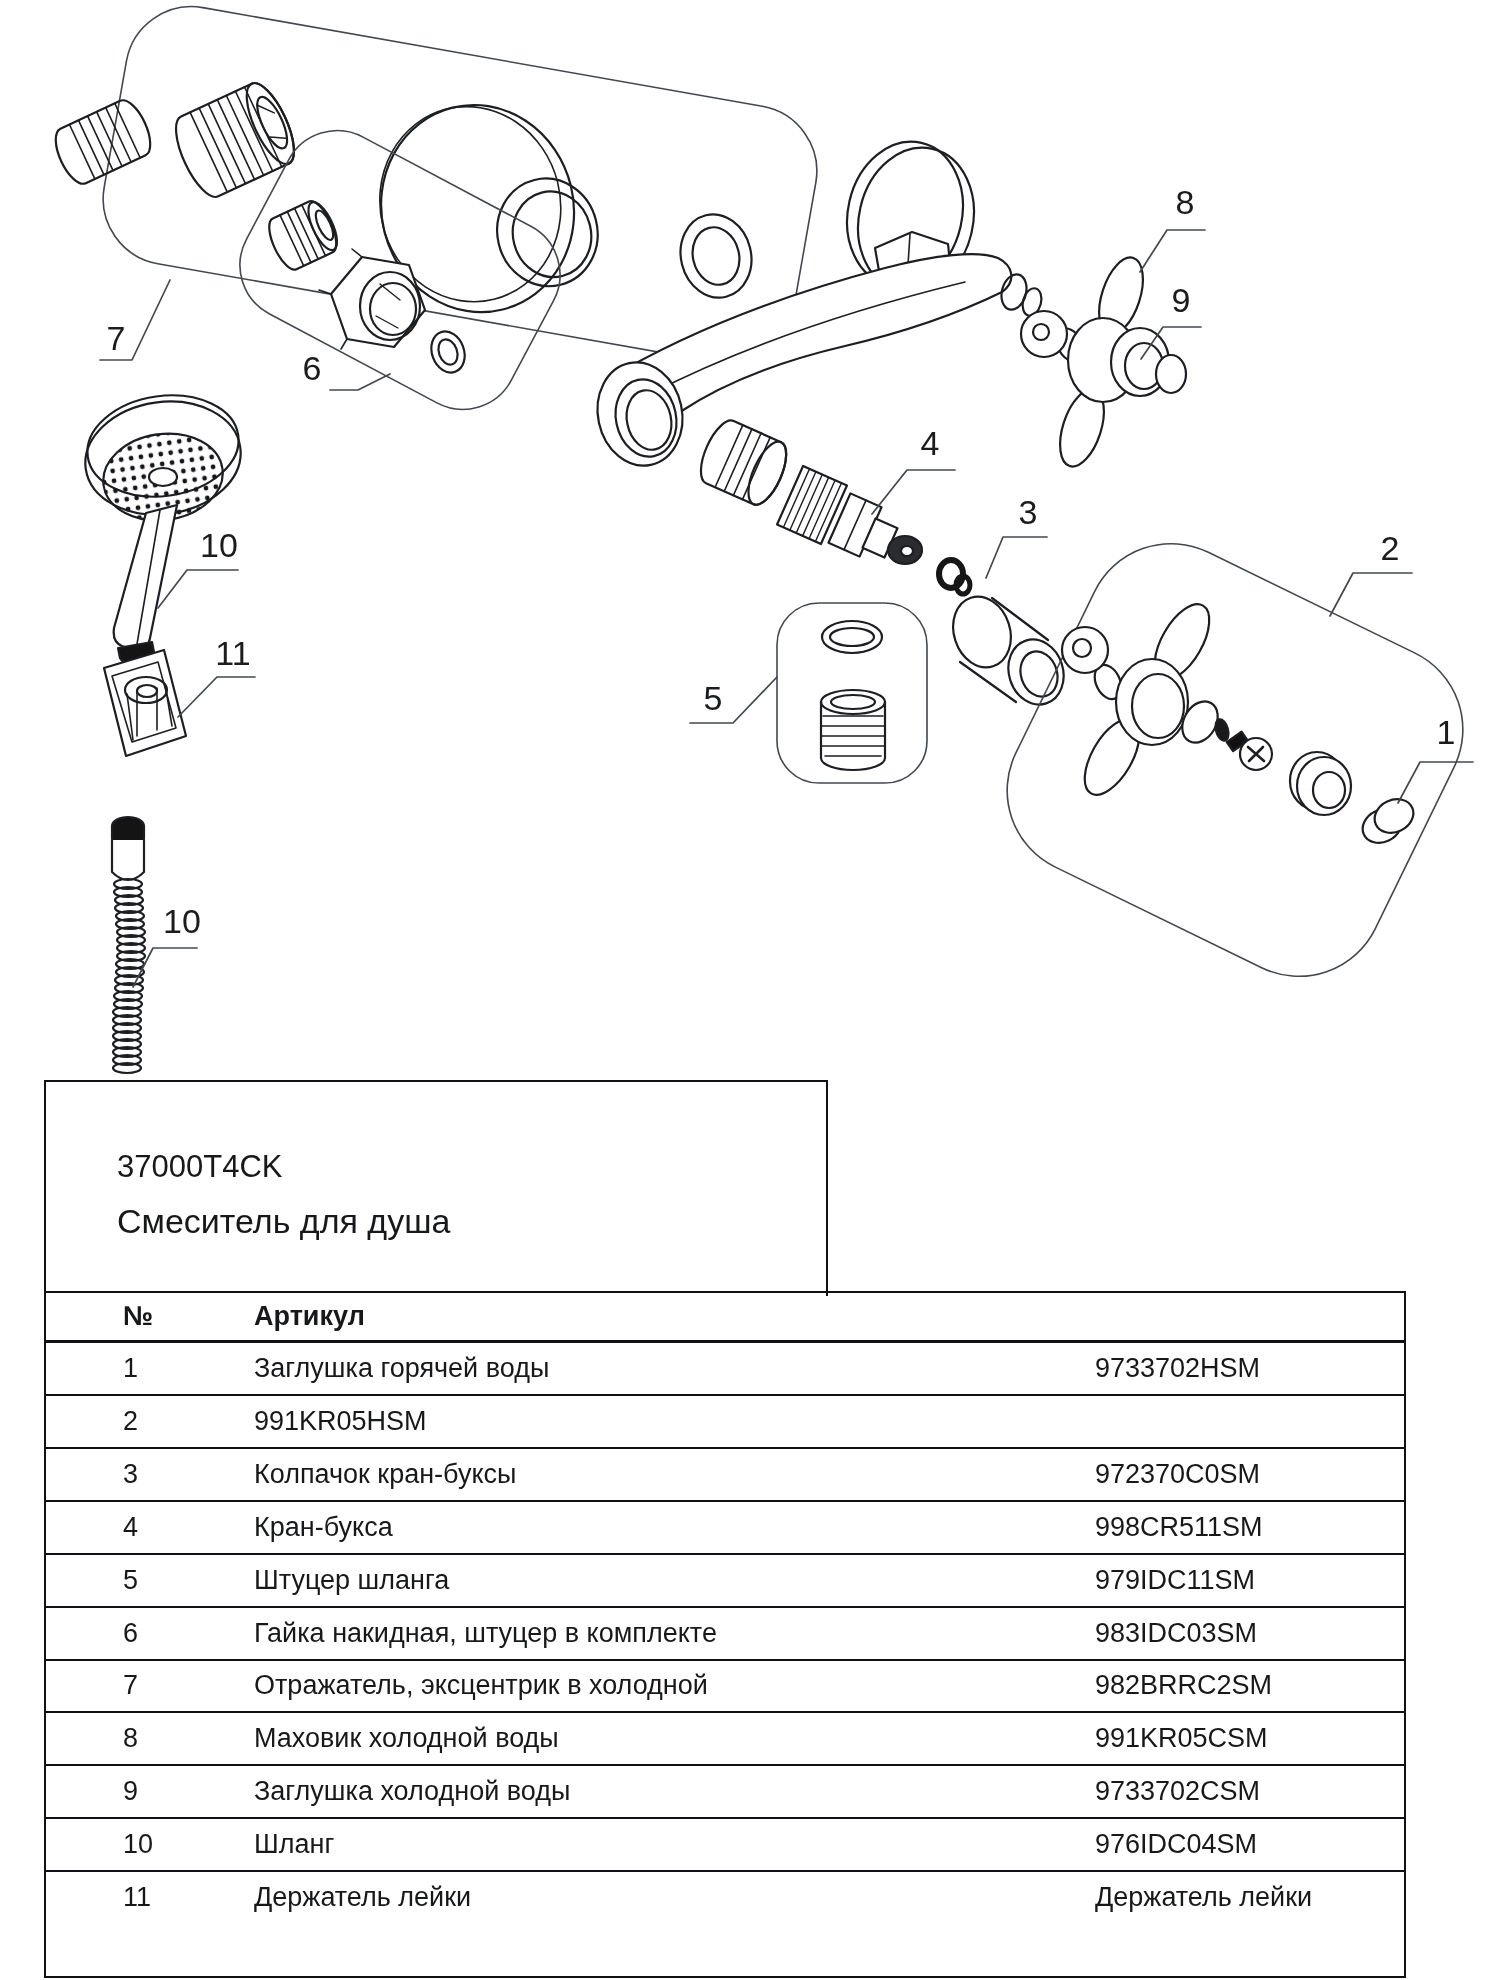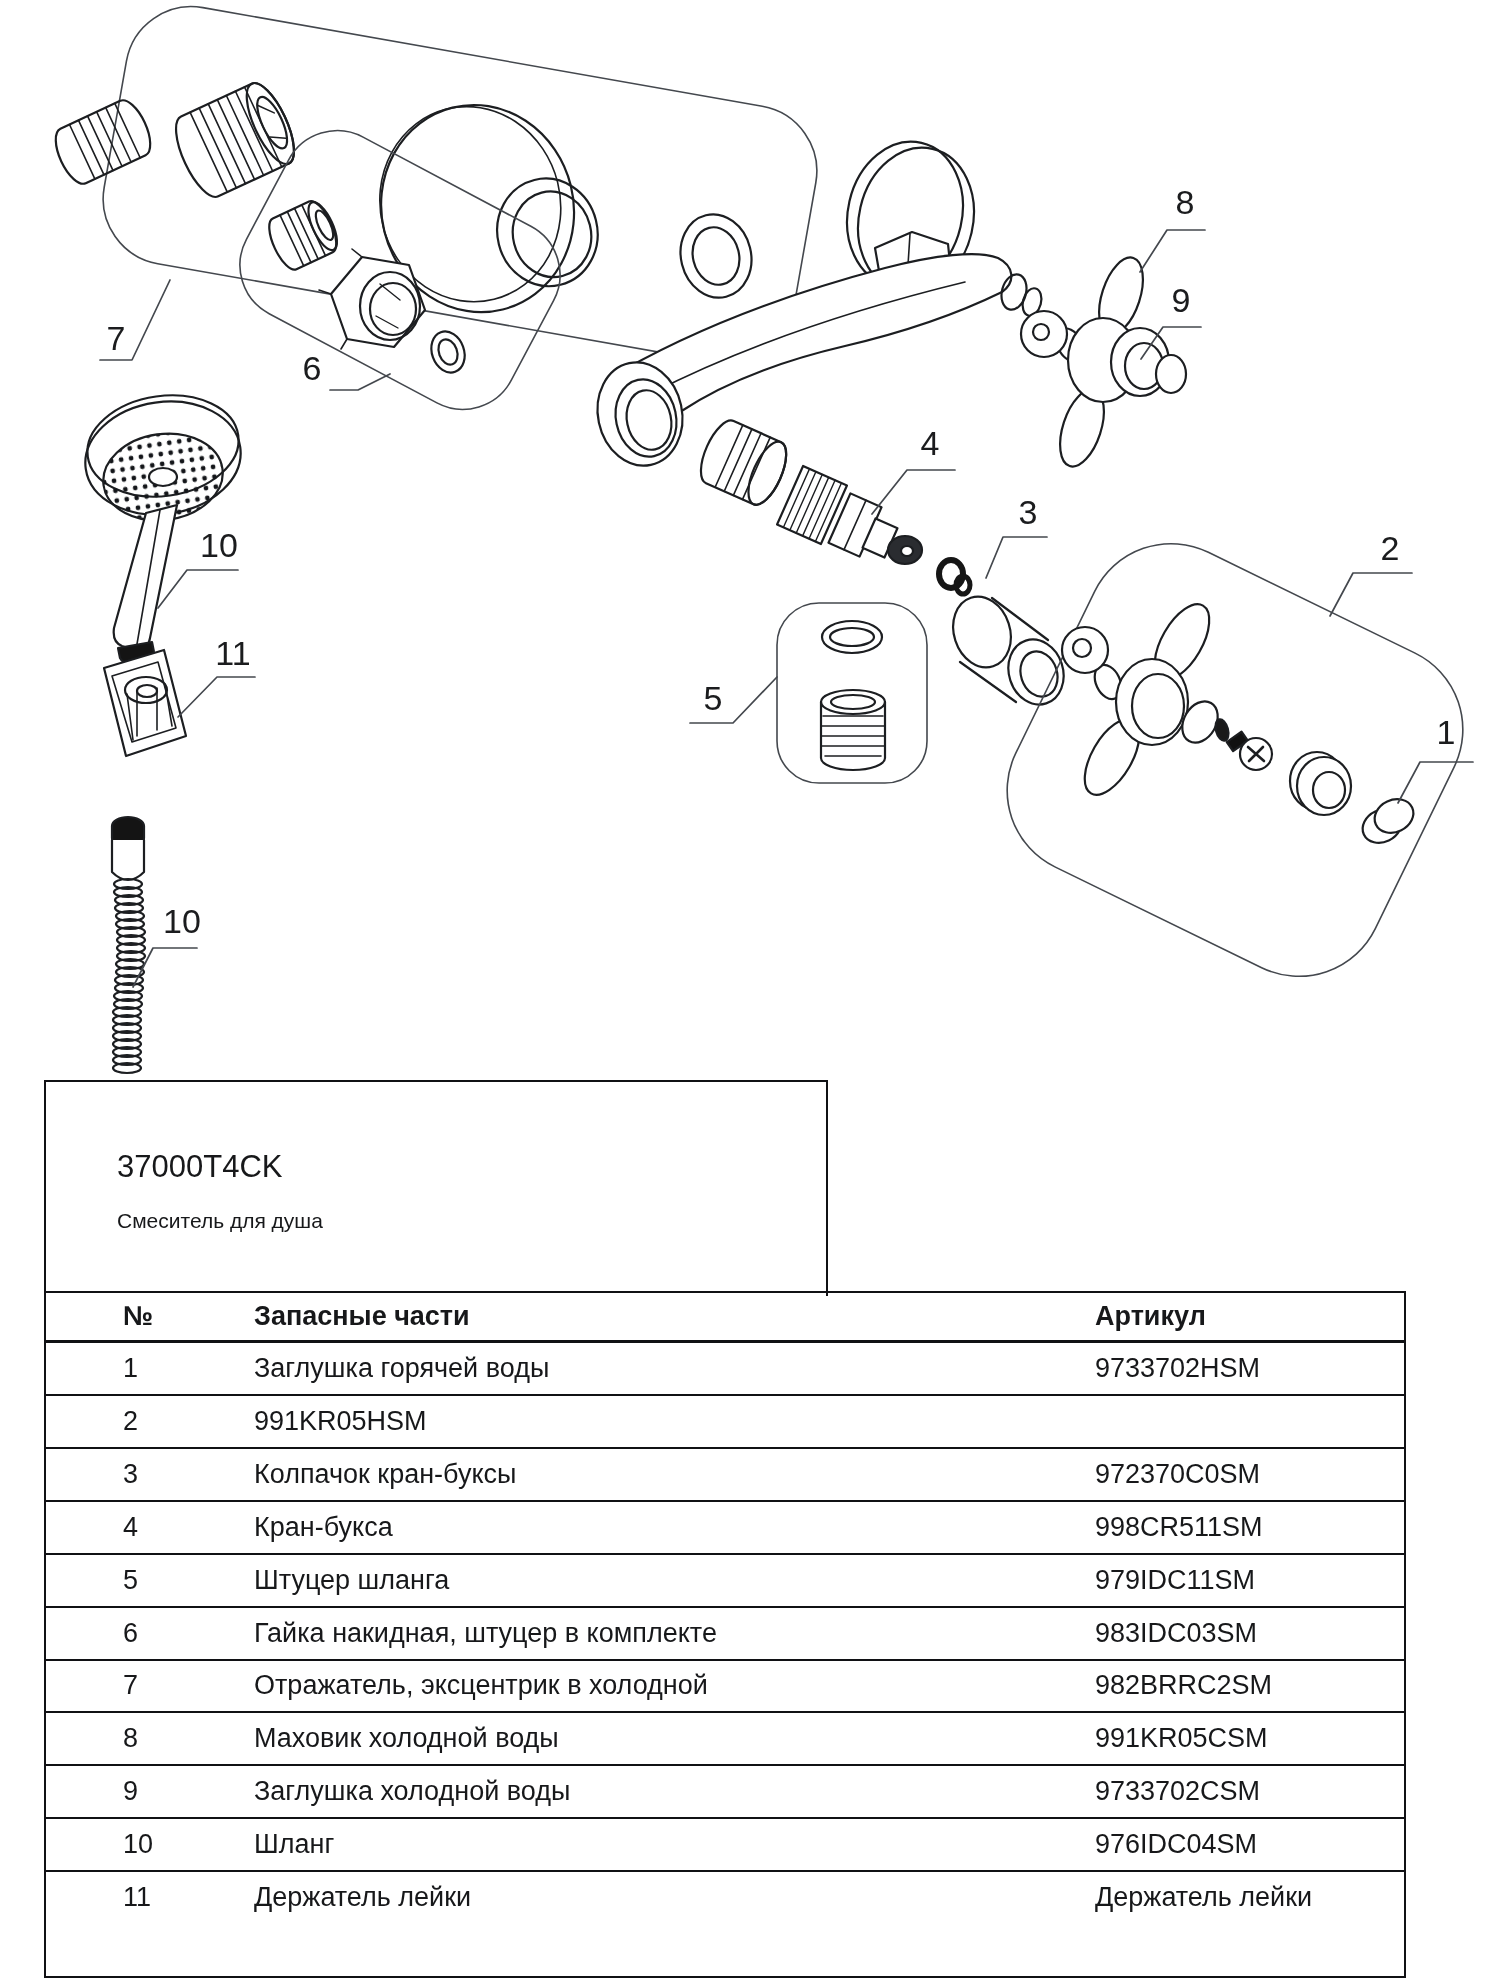--- a/index.html
+++ b/index.html
@@ -4,21 +4,21 @@
 <style>
   html,body{margin:0;padding:0;background:#ffffff;}
   .page{position:relative;width:1491px;height:1980px;background:#ffffff;overflow:hidden;
         font-family:"Liberation Sans",sans-serif;color:#17181a;}
   .diagram{position:absolute;left:0;top:0;width:1491px;height:1100px;}
   .callout{font-family:"Liberation Sans",sans-serif;font-size:34px;fill:#1b1c1e;}
   .title-box{position:absolute;left:44px;top:1080px;width:784px;height:216px;
              border:2px solid #101114;border-bottom:none;box-sizing:border-box;
              padding:58px 0 0 71px;}
   .title-code{font-size:31px;font-weight:500;line-height:54px;}
-  .title-name{font-size:21px;font-weight:400;line-height:54px;}
+  .title-name{font-size:34px;font-weight:400;line-height:54px;}
   .parts-table{position:absolute;left:44px;top:1291px;width:1362px;height:687px;
                border:2px solid #101114;box-sizing:border-box;
                display:grid;grid-template-rows:48px repeat(12,1fr);}
   .t-row{display:grid;grid-template-columns:208px 841px 1fr;align-items:center;
          border-top:2px solid #101114;font-size:27px;}
   .t-row.head{border-top:none;font-weight:700;border-bottom:1px solid #101114;}
   .c-num{padding-left:77px;}
   .c-art{padding-right:16px;}
 </style>
 </head>
@@ -270,21 +270,20 @@
 </svg>
 
 <div class="title-box">
   <div class="title-code">37000T4CK</div>
   <div class="title-name">Смеситель для душа</div>
 </div>
 
 <div class="parts-table">
   <div class="t-row head">
     <div class="c-num">№</div>
-    <div class="c-name">Запасные части</div>
     <div class="c-art">Артикул</div>
   </div>
   <div class="t-row">
     <div class="c-num">1</div>
     <div class="c-name">Заглушка горячей воды</div>
     <div class="c-art">9733702HSM</div>
   </div>
   <div class="t-row">
     <div class="c-num">2</div>
     <div class="c-art">991KR05HSM</div>

